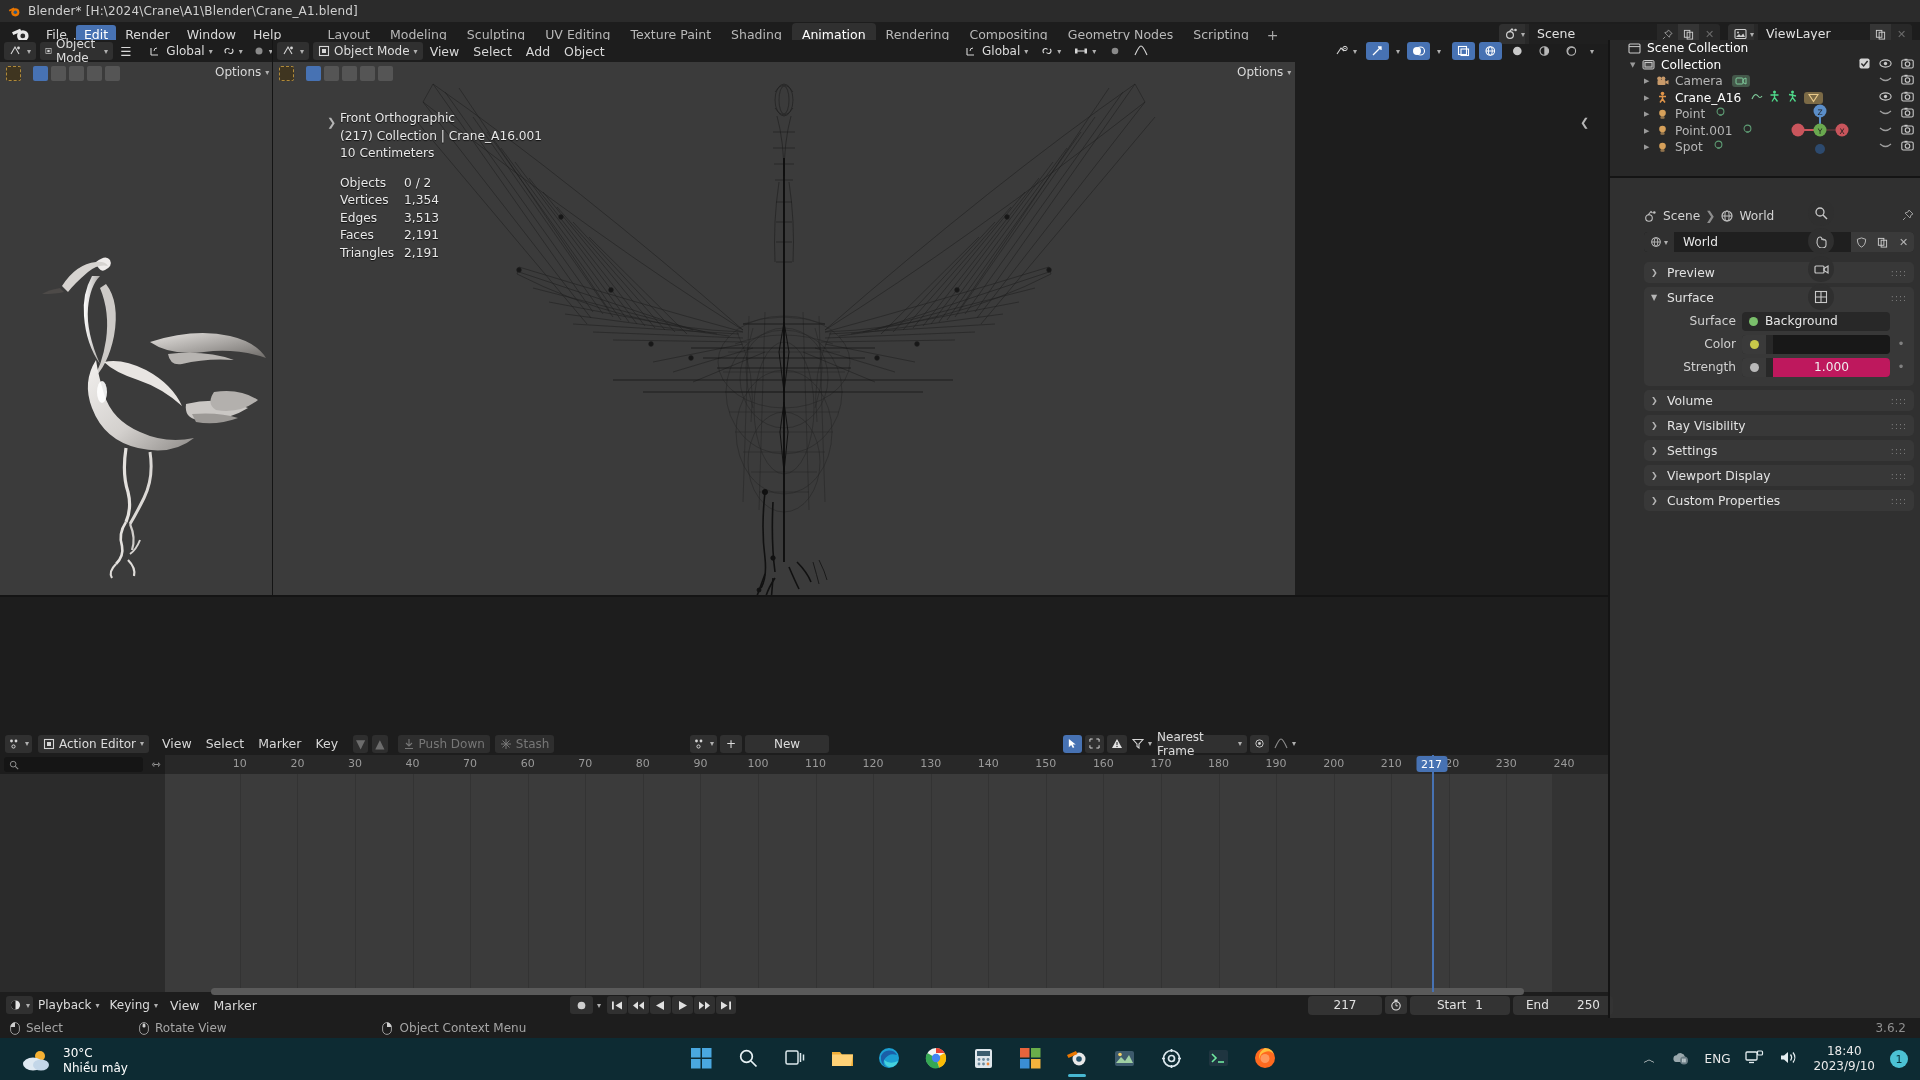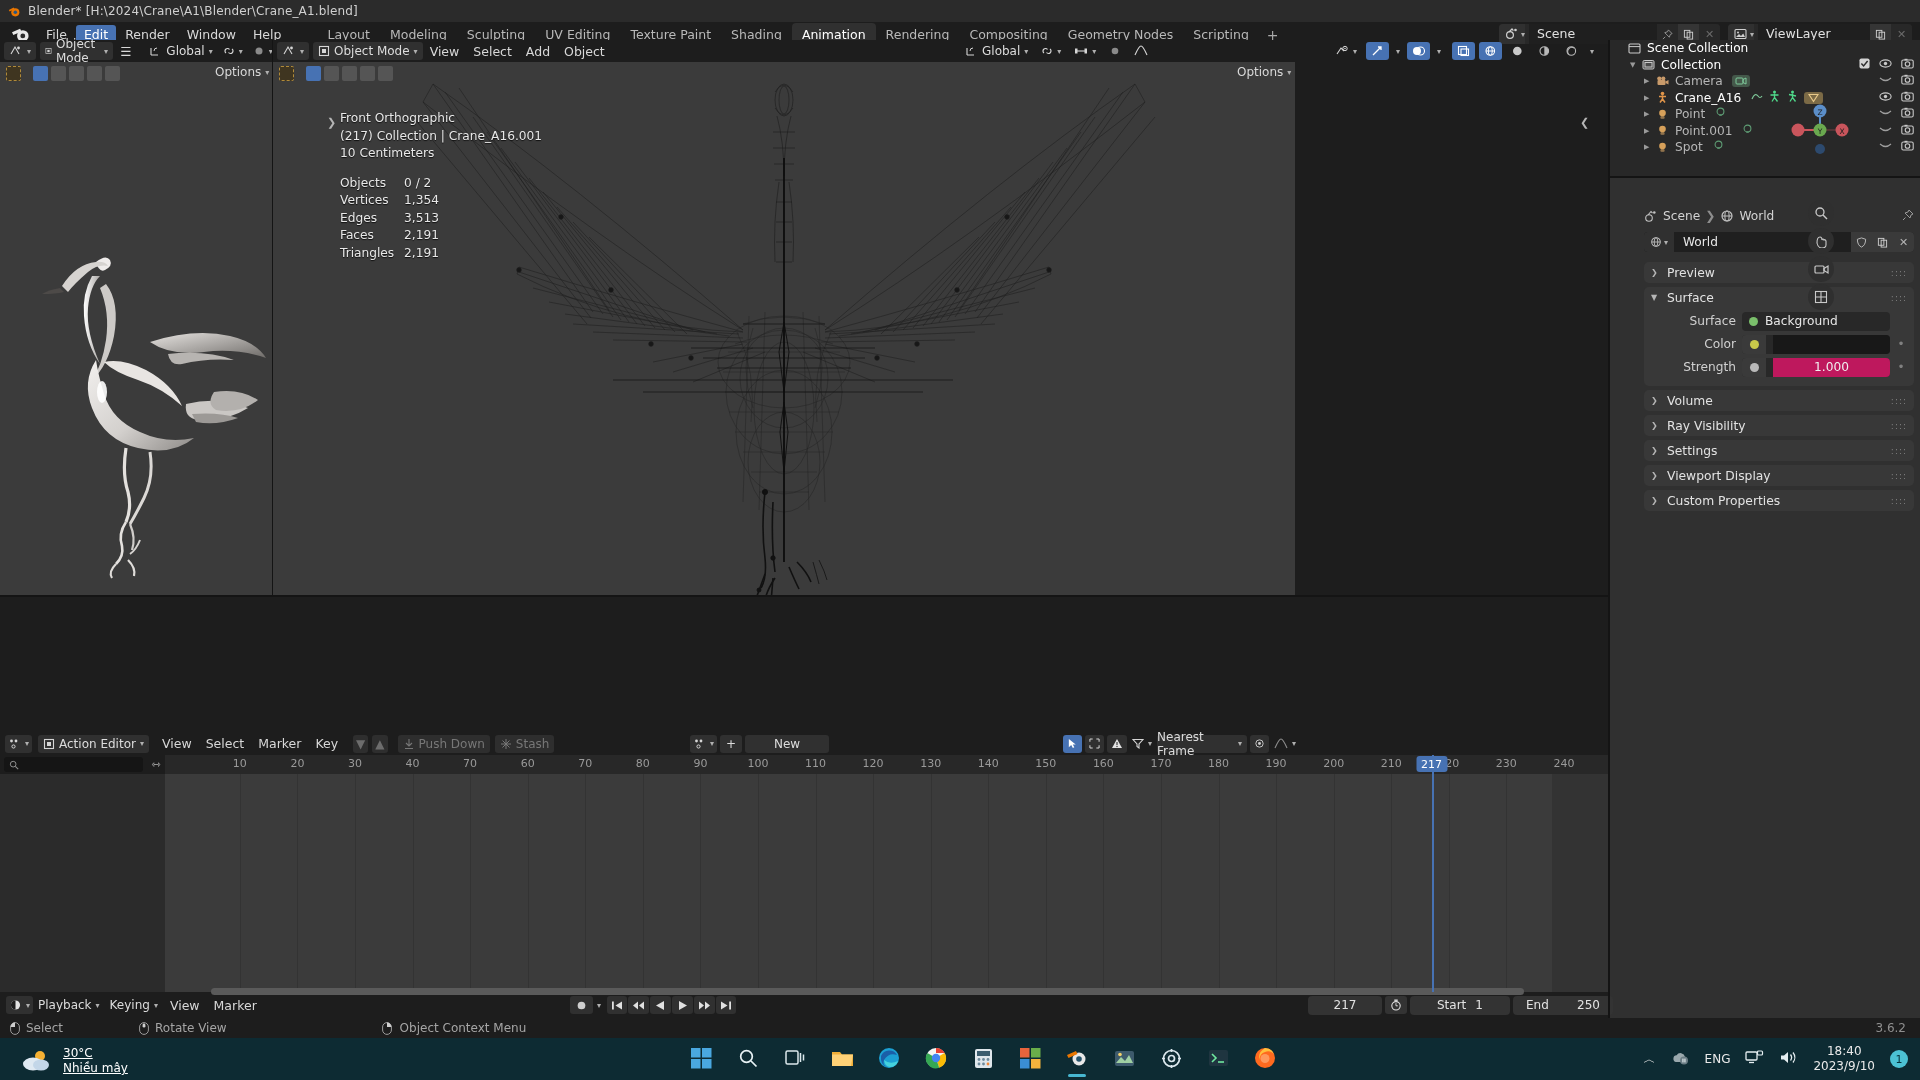--- a/index.html
+++ b/index.html
@@ -124,21 +124,21 @@
   .prow { display:flex; align-items:center; height:20px; margin:3px 8px 3px 0; gap:6px; }
   .plabel { width:92px; text-align:right; font-size:12.2px; color:#d0d0d0; }
   .pfield { flex:1; height:19px; background:#282828; border-radius:4px; display:flex;
      align-items:center; gap:7px; padding-left:7px; font-size:12.2px; color:#e6e6e6;}
   .dot { width:9px; height:9px; border-radius:50%; flex:0 0 auto;}
   .deco { width:10px; text-align:center; color:#808080; font-size:12px;}
 
   
   #taskbar { position:absolute; left:0; top:1038px; width:1920px; height:42px; background:#0d2b33; }
   #weather { position:absolute; left:20px; top:1046px; display:flex; align-items:center; gap:9px;}
-  #weather .wtxt { font-size:12px; line-height:15px; color:#fff;text-decoration:underline; }
+  #weather .wtxt { font-size:12px; line-height:15px; color:#fff; }
   #tb-icons { position:absolute; left:686px; top:1043px; display:flex; gap:17px; align-items:center;}
   .tbi { width:30px; height:30px; display:flex; align-items:center; justify-content:center;
      position:relative;}
   .tbi.active::after { content:""; position:absolute; bottom:-4px; left:6px; width:18px; height:3px;
      background:#47b7d1; border-radius:2px;}
   #tray { position:absolute; right:12px; top:1044px; display:flex; align-items:center; gap:15px;
      color:#eaeaea; font-size:12px;}
   #clock { text-align:center; line-height:15px; font-size:12px;}
   .badge { width:18px; height:18px; border-radius:50%; background:#4cc2d4; color:#06323b;
      font-size:11px; display:flex; align-items:center; justify-content:center;}

